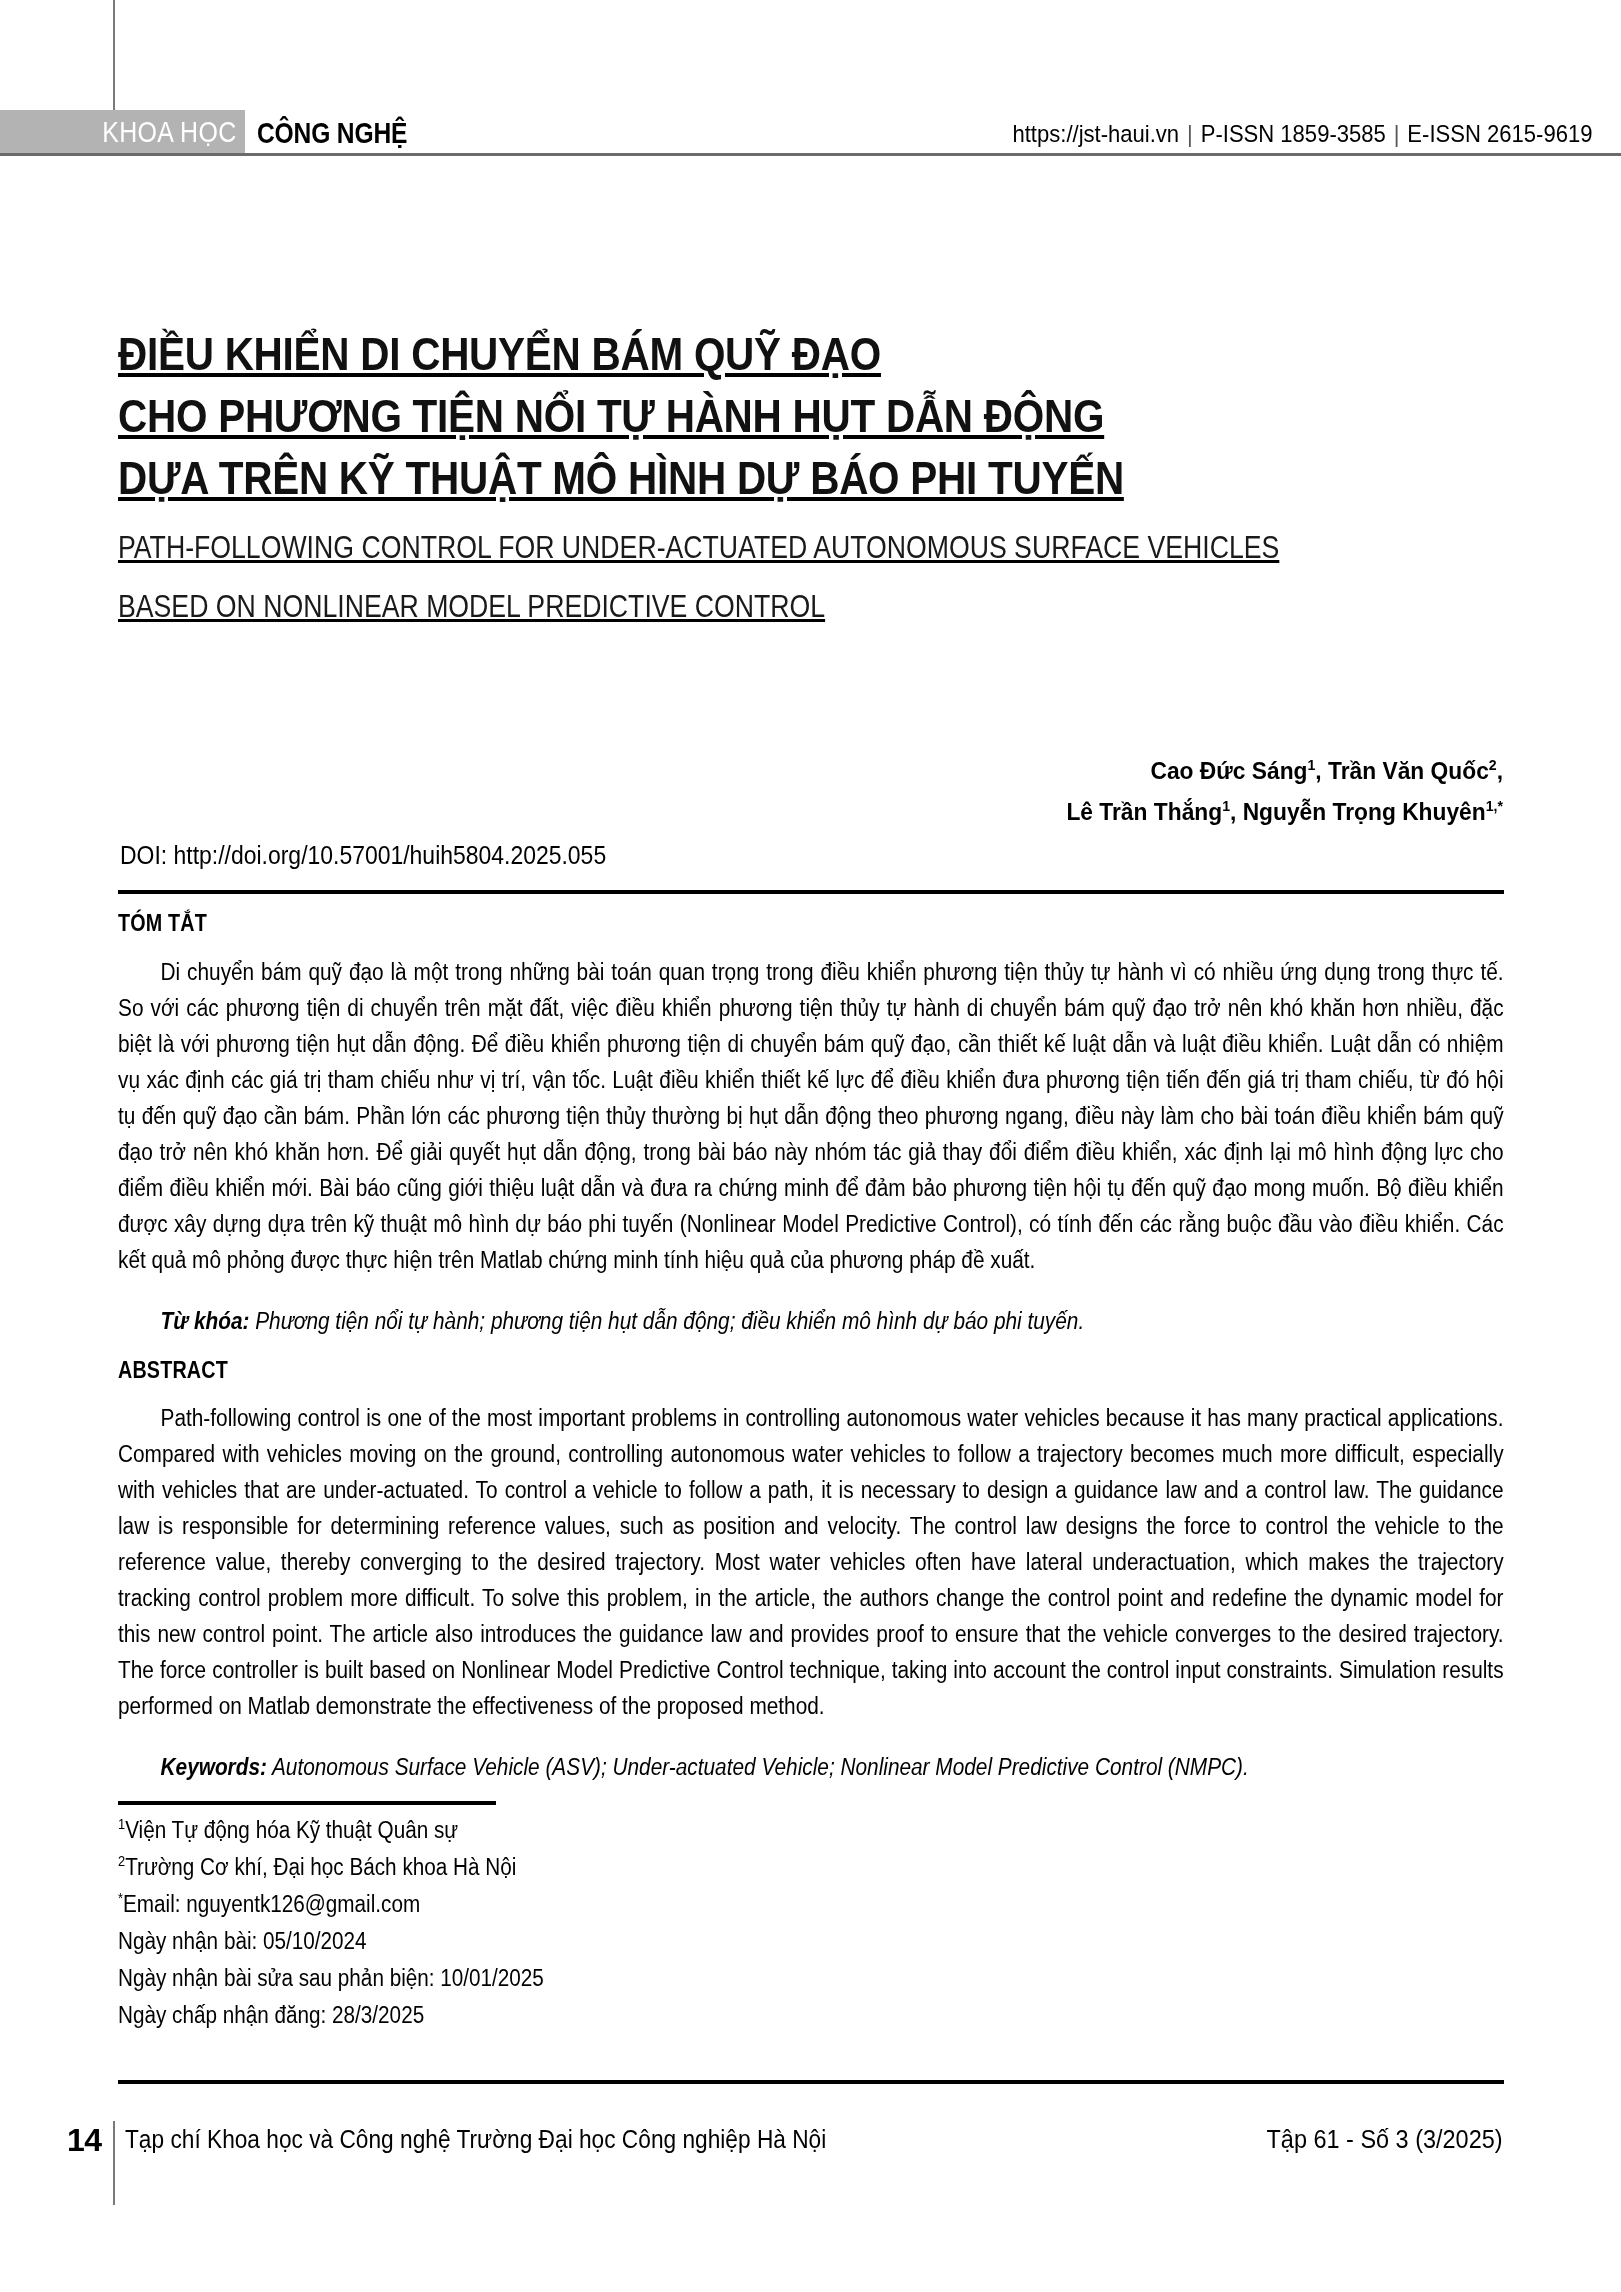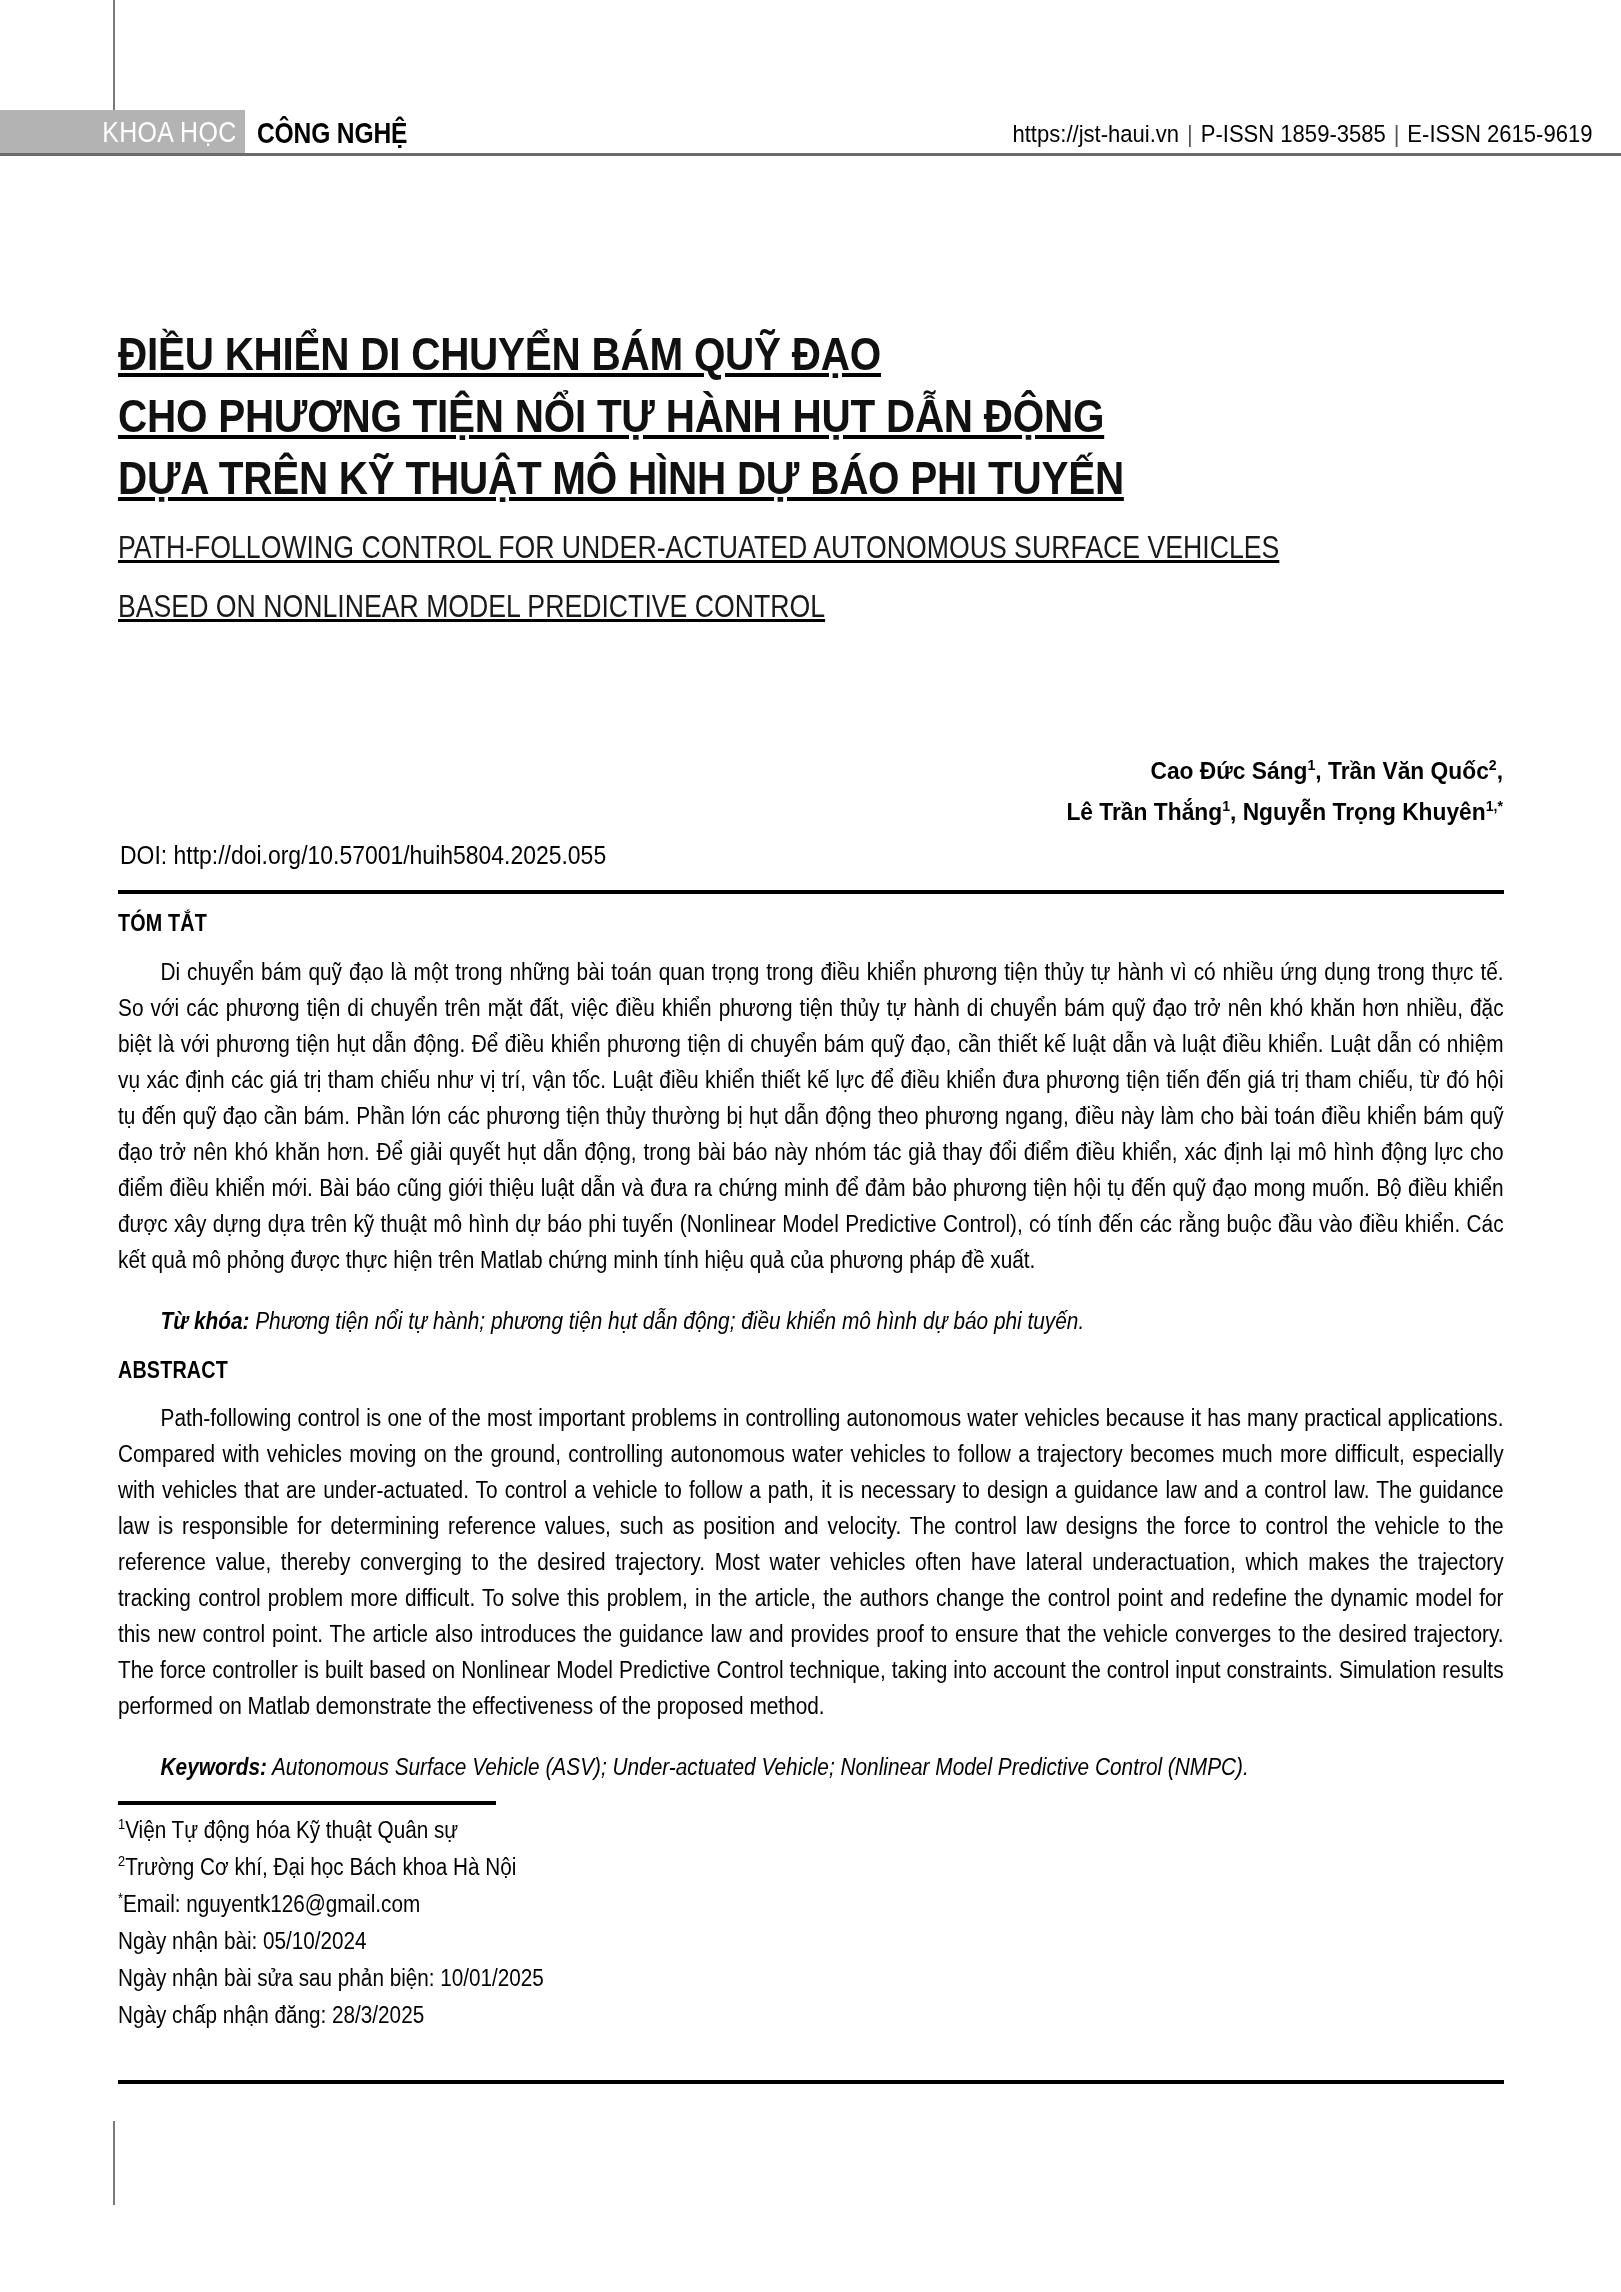--- a/index.html
+++ b/index.html
@@ -348,15 +348,20 @@
   <div class="footnotes">
     <div><sup>1</sup>Viện Tự động hóa Kỹ thuật Quân sự</div>
     <div><sup>2</sup>Trường Cơ khí, Đại học Bách khoa Hà Nội</div>
     <div><sup>*</sup>Email: nguyentk126@gmail.com</div>
     <div>Ngày nhận bài: 05/10/2024</div>
     <div>Ngày nhận bài sửa sau phản biện: 10/01/2025</div>
     <div>Ngày chấp nhận đăng: 28/3/2025</div>
   </div>
 
   <div class="rule-thick" id="rule-footer-top"></div>
+  <div class="footer">
+    <div class="footer-pageno">14</div>
+    <div class="footer-journal">Tạp chí Khoa học và Công nghệ Trường Đại học Công nghiệp Hà Nội</div>
+    <div class="footer-issue">Tập 61 - Số 3 (3/2025)</div>
+  </div>
 
 </div>
 
 
 </body></html>

